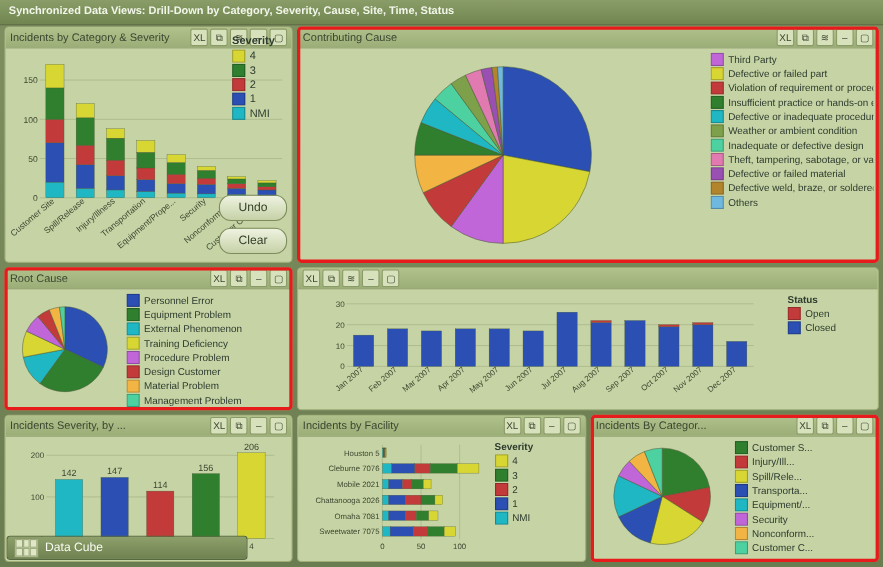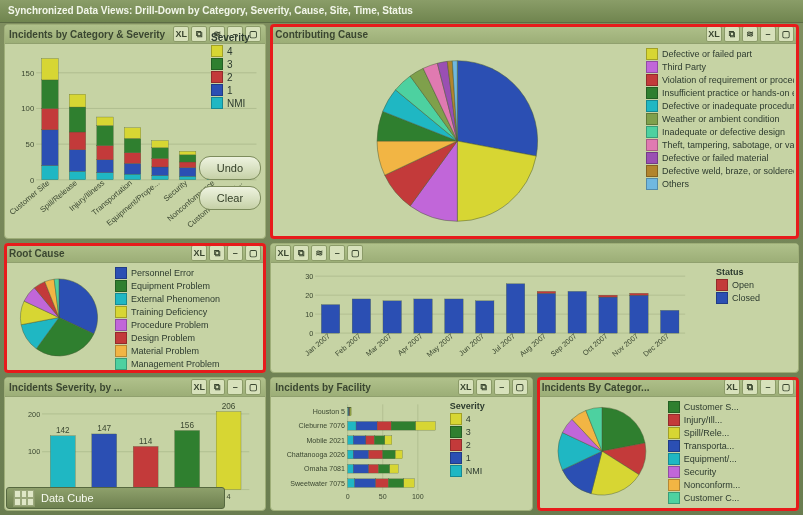--- a/index.html
+++ b/index.html
@@ -4,21 +4,21 @@
 <style>
   html,body{margin:0;padding:0;font-family:Tahoma,Arial,sans-serif;font-size:10px;color:#2d3b2f;background:#6b8150}
   #frame{width:803px;height:515px;background:linear-gradient(#808f60,#6a7d50);position:relative}
   #titlebar{height:22px;line-height:22px;padding:0 8px;color:#f2f6ea;font-weight:bold;background:linear-gradient(#8a9d68,#70854f);border-bottom:1px solid #5c6c44}
   #grid{position:absolute;top:24px;left:4px;right:4px;bottom:4px;display:grid;
         grid-template-columns:1fr 1fr 1fr;
         grid-template-rows:215px 130px 1fr;
         gap:4px}
   .panel{background:#c6d3a4;border:1px solid #9eae78;border-radius:4px;display:flex;flex-direction:column;position:relative;overflow:hidden}
   .panel.red{outline:3px solid #e71b1b;outline-offset:-3px}
-  .phead{height:18px;background:linear-gradient(#b0c18b,#9cae77);border-bottom:1px solid #90a06e;display:flex;align-items:center;padding:0 4px;font-weight:bold;color:#3a4630;flex-shrink:0}
+  .phead{height:18px;background:linear-gradient(#b0c18b,#9cae77);border-bottom:1px solid #90a06e;display:flex;align-items:center;padding:0 4px;font-weight:normal;color:#3a4630;flex-shrink:0}
   .phead .t{flex:1;white-space:nowrap;overflow:hidden;text-overflow:ellipsis}
   .phead .act{display:flex;gap:2px}
   .ibtn{width:14px;height:14px;background:#d7e1bb;border:1px solid #8b9b68;border-radius:2px;display:flex;align-items:center;justify-content:center;font-size:9px;cursor:pointer;color:#3a4630}
   .pbody{flex:1;display:flex;overflow:hidden}
   .cbox{flex:1;display:flex;align-items:center;justify-content:center;position:relative;padding:4px}
   .legend{width:148px;padding:4px 4px 4px 2px;font-size:9px;overflow:hidden}
   .legend.narrow{width:78px}
   .legend.mid{width:120px}
   .lh{font-weight:bold;margin-bottom:2px}
   .li{display:flex;align-items:center;margin-bottom:1px;white-space:nowrap;overflow:hidden;text-overflow:ellipsis}
@@ -139,26 +139,26 @@
               <path d="M 100 95 L 36.81791409238528 42.73123284060745 A 82 82 0 0 1 51.80160931201719 28.660606461254318 Z" fill="#4dd1a0" stroke="#4a5a36" stroke-width="0.5"></path>
               <path d="M 100 95 L 51.80160931201719 28.660606461254318 A 82 82 0 0 1 65.08609809166401 20.80418169778642 Z" fill="#7fa04b" stroke="#4a5a36" stroke-width="0.5"></path>
               <path d="M 100 95 L 65.08609809166401 20.80418169778642 A 82 82 0 0 1 79.60742925248186 15.576180787452259 Z" fill="#e07ab1" stroke="#4a5a36" stroke-width="0.5"></path>
               <path d="M 100 95 L 79.60742925248186 15.576180787452259 A 82 82 0 0 1 89.72267484772702 13.646594492212827 Z" fill="#9a4fb3" stroke="#4a5a36" stroke-width="0.5"></path>
               <path d="M 100 95 L 89.72267484772702 13.646594492212827 A 82 82 0 0 1 94.85117739859625 13.161808268881728 Z" fill="#b2852d" stroke="#4a5a36" stroke-width="0.5"></path>
               <path d="M 100 95 L 94.85117739859625 13.161808268881728 A 82 82 0 0 1 99.99999999999991 13 Z" fill="#6fb8e0" stroke="#4a5a36" stroke-width="0.5"></path>
             </svg>
           </div>
         <div class="legend" id="leg-cause">
             <div class="li">
+              <span class="sw" style="background:#c166d9"></span>
+              <span>Third Party</span>
+            </div>
+            <div class="li">
               <span class="sw" style="background:#d7d633"></span>
               <span>Defective or failed part</span>
-            </div>
-            <div class="li">
-              <span class="sw" style="background:#c166d9"></span>
-              <span>Third Party</span>
             </div>
             <div class="li">
               <span class="sw" style="background:#c33a3a"></span>
               <span>Violation of requirement or procedu...</span>
             </div>
             <div class="li">
               <span class="sw" style="background:#2f7f2f"></span>
               <span>Insufficient practice or hands-on e...</span>
             </div>
             <div class="li">
@@ -212,21 +212,21 @@
             <span class="sw" style="background:#2b4fb3"></span>
             <span>1</span>
           </div>
           <div class="li">
             <span class="sw" style="background:#1fb7c3"></span>
             <span>NMI</span>
           </div>
         </div>
     </div>
 
-    <div style="position:absolute;left:calc(33.33% - 70px);top:132px;z-index:3">
+    <div style="position:absolute;left:calc(33.33% - 70px);top:153px;z-index:3">
       <div class="btn">Undo</div>
       <div class="btn">Clear</div>
     </div>
 
     <div class="panel red" style="grid-column:1/2;grid-row:2/3">
       <div class="phead">
         <span class="t">Root Cause</span>
         <div class="act">
           <div class="ibtn">XL</div>
           <div class="ibtn">⧉</div>
@@ -263,21 +263,21 @@
             <div class="li">
               <span class="sw" style="background:#d7d633"></span>
               <span>Training Deficiency</span>
             </div>
             <div class="li">
               <span class="sw" style="background:#c166d9"></span>
               <span>Procedure Problem</span>
             </div>
             <div class="li">
               <span class="sw" style="background:#c33a3a"></span>
-              <span>Design Problem</span>
+              <span>Design Customer</span>
             </div>
             <div class="li">
               <span class="sw" style="background:#f2b544"></span>
               <span>Material Problem</span>
             </div>
             <div class="li">
               <span class="sw" style="background:#4dd1a0"></span>
               <span>Management Problem</span>
             </div>
           </div>

